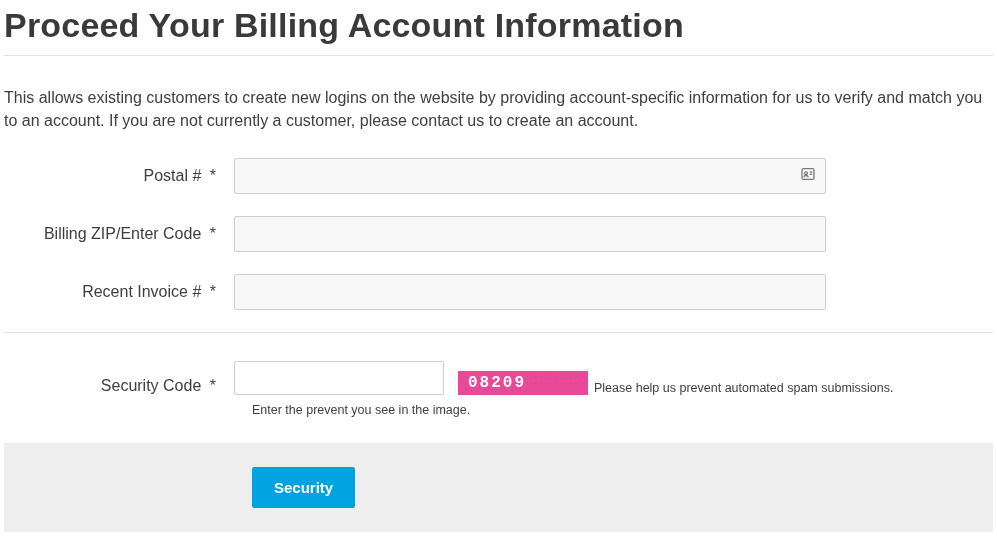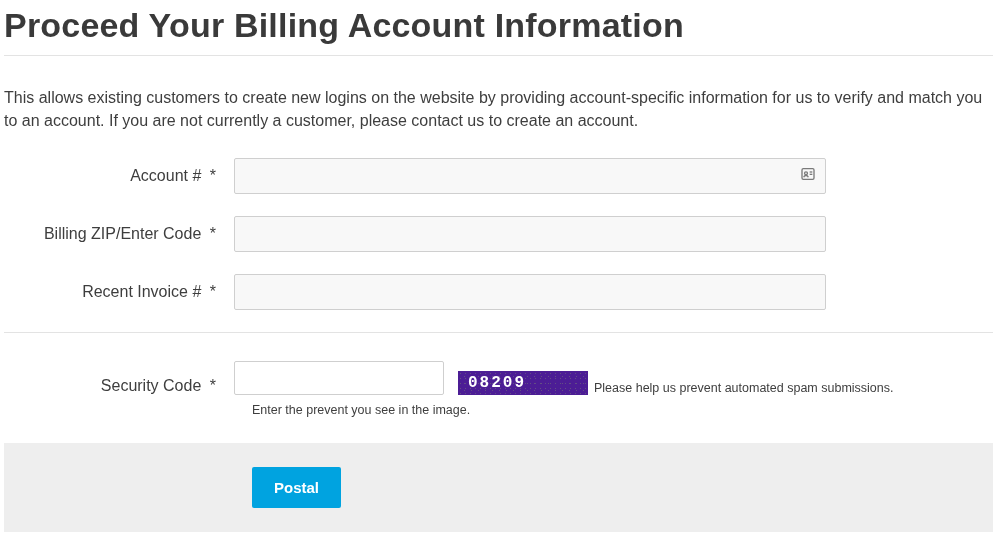--- a/index.html
+++ b/index.html
@@ -104,21 +104,21 @@
     border-radius: 2px;
     padding: 0 10px;
     font-size: 15px;
     box-sizing: border-box;
     margin-right: 14px;
   }
 
   .captcha-image {
     width: 130px;
     height: 24px;
-    background: #4c1d95;
+    background: #ec4899;
     display: inline-flex;
     align-items: center;
     justify-content: flex-start;
     padding-left: 10px;
     box-sizing: border-box;
     margin-right: 6px;
     position: relative;
   }
   .captcha-image::after {
     content: "";
@@ -176,21 +176,21 @@
 
 <div class="page">
 
   <h1 class="page-title">Proceed Your Billing Account Information</h1>
   <hr class="rule">
 
   <p class="intro">This allows existing customers to create new logins on the website by providing account-specific information for us to verify and match you to an account. If you are not currently a customer, please contact us to create an account.</p>
 
   <div class="form-row">
     <div class="form-label">
-      <span>Account #</span>
+      <span>Postal #</span>
       <span class="req">*</span>
     </div>
     <div class="input-wrap">
       <input class="form-input" type="text" value="" style="">
       <span class="field-icon">
         <svg width="16" height="16" viewBox="0 0 24 24" fill="none" stroke="currentColor" stroke-width="2">
           <rect x="3" y="4" width="18" height="16" rx="2"></rect>
           <circle cx="9" cy="11" r="2.2"></circle>
           <path d="M5.5 17c.6-1.8 2-2.8 3.5-2.8s2.9 1 3.5 2.8"></path>
           <line x1="14.5" y1="9" x2="18.5" y2="9"></line>
@@ -226,16 +226,16 @@
     <input class="captcha-input" type="text" value="" style="">
     <div class="captcha-image">
       <span class="captcha-text">08209</span>
     </div>
     <span class="captcha-help">Please help us prevent automated spam submissions.</span>
   </div>
 
   <div class="captcha-hint">Enter the prevent you see in the image.</div>
 
   <div class="actions-bar">
-    <button class="btn-primary">Postal</button>
+    <button class="btn-primary">Security</button>
   </div>
 
 </div>
 
 </body></html>

